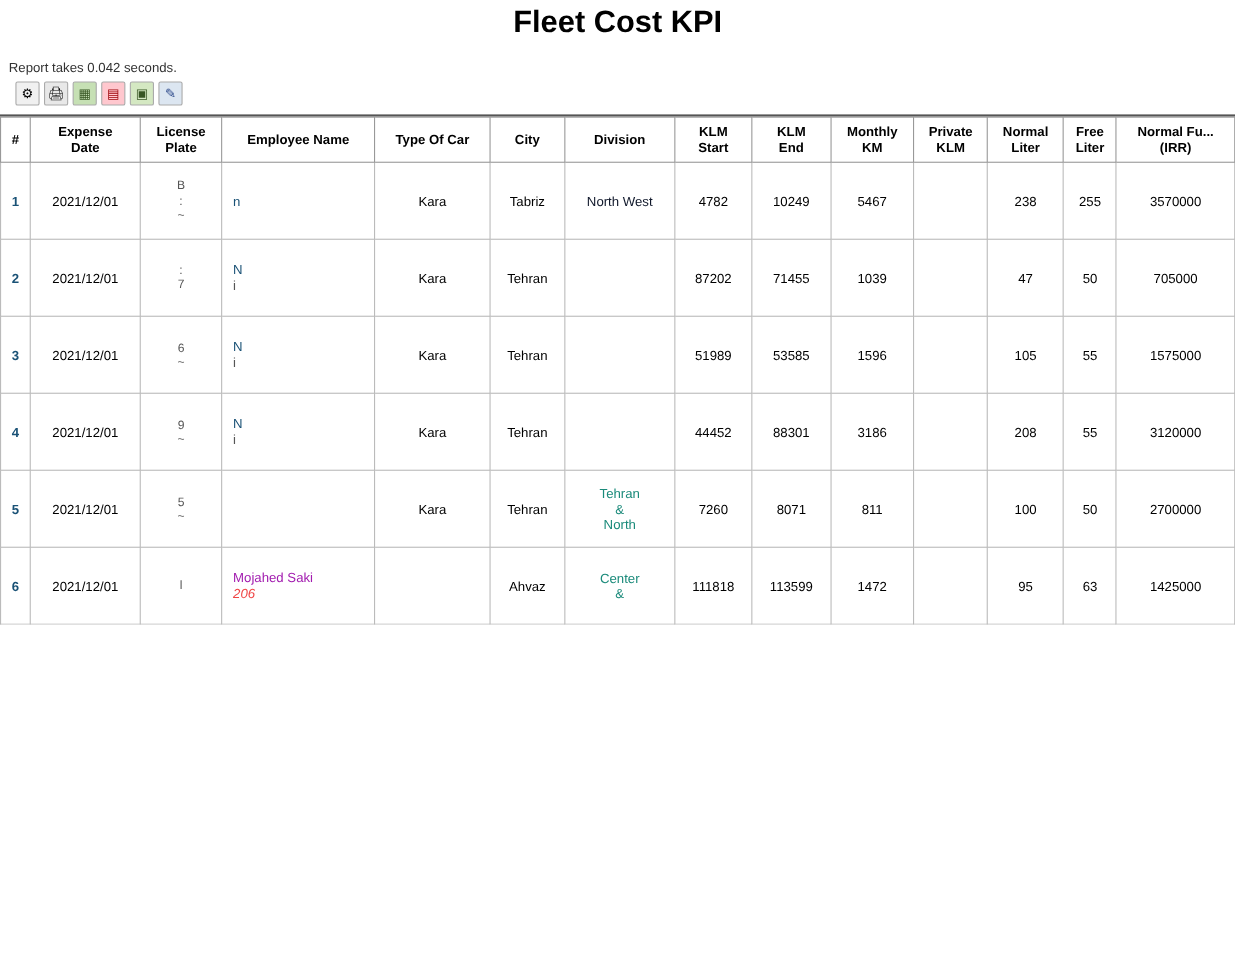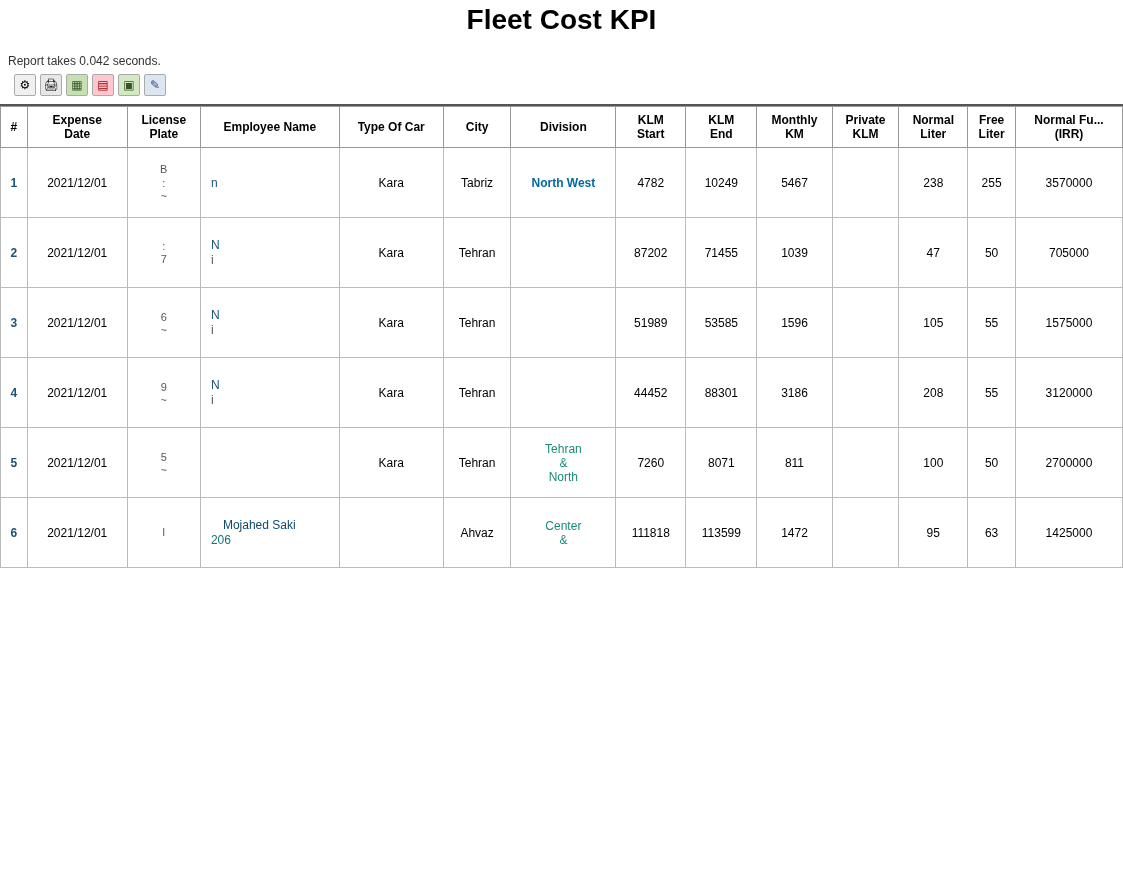--- a/index.html
+++ b/index.html
@@ -70,22 +70,22 @@
       padding: 4px 6px;
       text-align: center;
       vertical-align: middle;
       font-size: 12px;
     }
     .row-num {
       color: #1a5276;
       font-weight: bold;
     }
     .division-cell {
-      color: #0369a1;
-      font-weight: bold;
+      color: #0f172a;
+      font-weight: normal;
     }
     .division-teal {
       color: #1a8a7a;
     }
     .date-cell {
       white-space: nowrap;
     }
     .license-block {
       display: flex;
       flex-direction: column;
@@ -275,22 +275,22 @@
           <td class="row-num">6</td>
           <td class="date-cell">2021/12/01</td>
           <td>
             <div class="license-block">
               <span style="color: rgb(85, 85, 85); font-size: 11px;">l</span>
               <span style="color: rgb(85, 85, 85); font-size: 11px;"></span>
             </div>
           </td>
           <td>
             <div class="emp-block">
-              <span style="color: #0c4a6e; margin-left: 12px;">Mojahed Saki</span>
-              <span style="color: #0f766e;">206</span>
+              <span style="color: #a21caf;">Mojahed Saki</span>
+              <span style="color: #ef4444; font-style: italic;">206</span>
             </div>
           </td>
           <td></td>
           <td>Ahvaz</td>
           <td class="division-teal">Center<br>&amp;<br></td>
           <td>111818</td>
           <td>113599</td>
           <td>1472</td>
           <td></td>
           <td>95</td>

